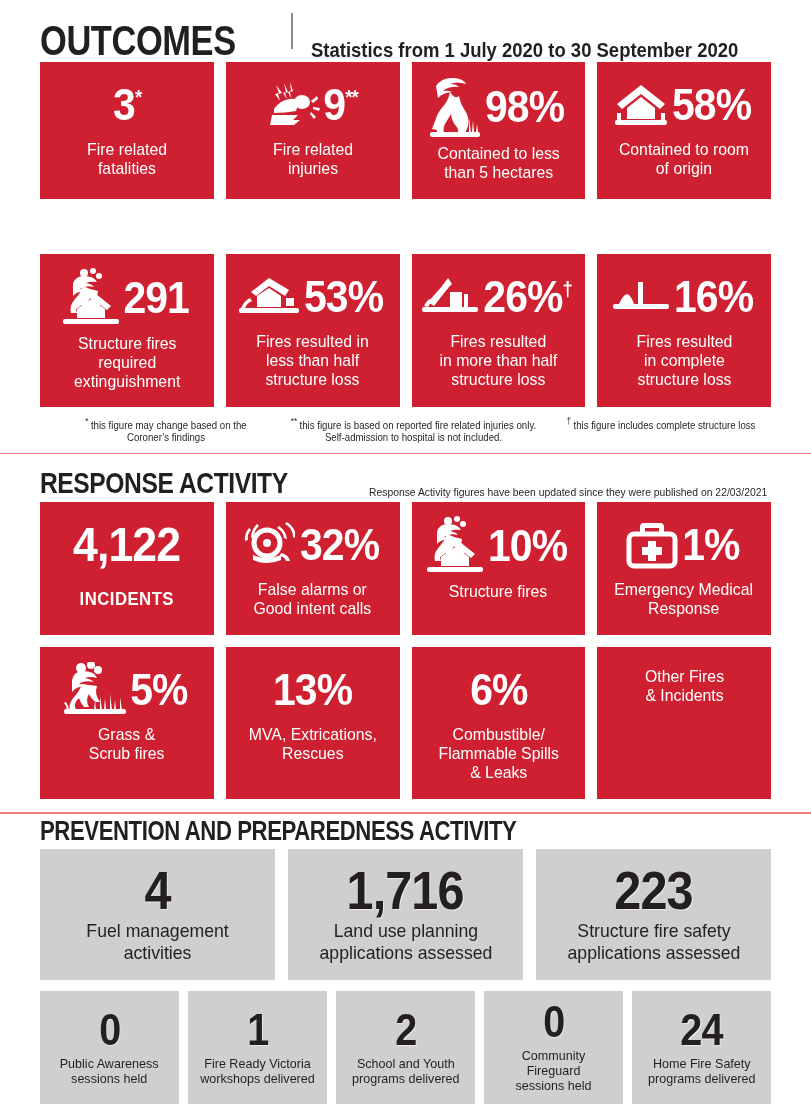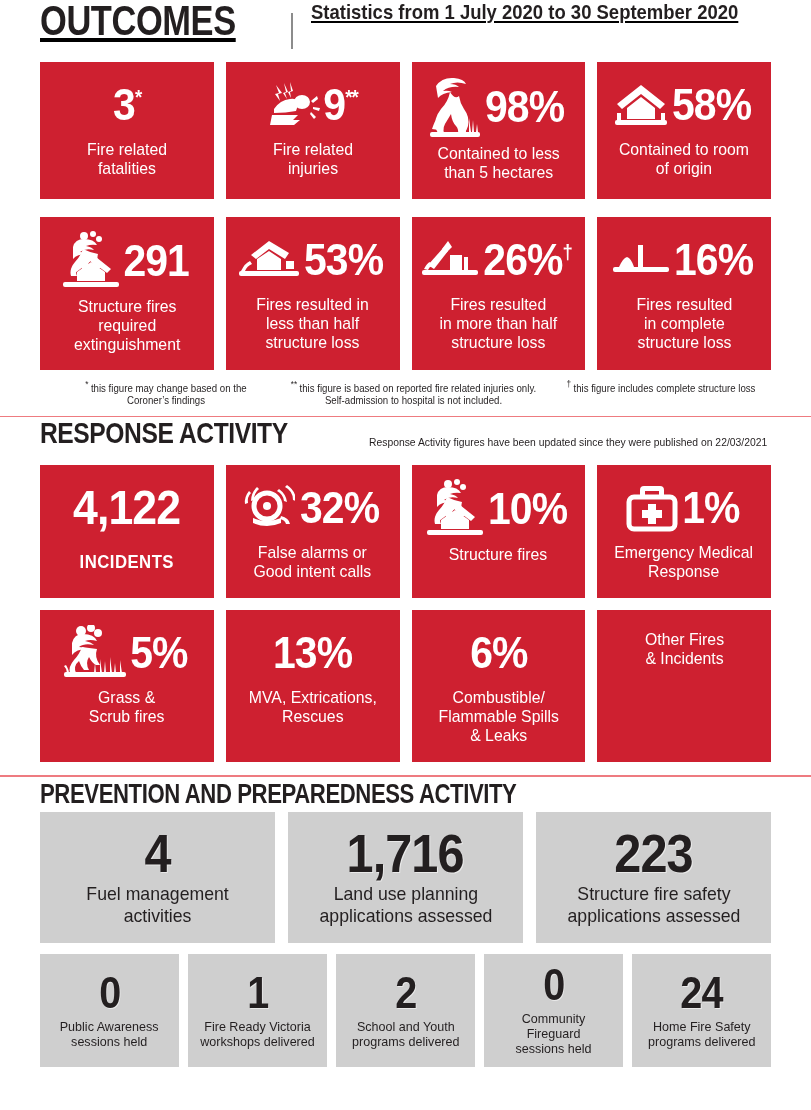--- a/index.html
+++ b/index.html
@@ -188,21 +188,21 @@
   .grid3 .glabel { font-size: 19px; line-height: 22px; margin-top: 2px; }
   .grid5 .glabel { font-size: 13.5px; line-height: 15px; margin-top: 3px; }
 
   svg { display: block; }
 </style>
 </head>
 <body>
 
 <div class="page">
 
-  <div class="sec-head" style="height:62px;align-items:flex-start;text-decoration:underline;">
+  <div class="sec-head" style="height:62px;align-items:flex-end;">
     <div class="sec-title" id="outcomes-title">OUTCOMES</div>
     <div style="width:12px"></div>
     <div class="vrule"></div>
     <div class="sec-sub">Statistics from 1 July 2020 to 30 September 2020</div>
   </div>
 
   <div class="grid" id="outcomes-row1" style="grid-auto-rows:137px;">
       <div class="tile">
         <div class="tile-top">
           <div class="tile-num">3<span class="sup">*</span></div>
@@ -254,21 +254,21 @@
     <rect x="2" y="31" width="4" height="8"></rect>
               <rect x="46" y="31" width="4" height="8"></rect>
   </svg>
           </span>
           <div class="tile-num">58%</div>
         </div>
         <div class="tile-label">Contained to room<br>of origin</div>
       </div>
     </div>
   <div style="height:18px"></div>
-  <div class="grid" id="outcomes-row2" style="grid-auto-rows:153px;">
+  <div class="grid" id="outcomes-row2" style="grid-auto-rows:153px;margin-top:37px;">
       <div class="tile">
         <div class="tile-top">
           <span class="tile-icon">
             <svg width="56" height="60" viewBox="0 0 56 60" fill="#fff">
     <circle cx="21" cy="5" r="4"></circle>
               <circle cx="30" cy="3" r="3"></circle>
               <circle cx="36" cy="8" r="3"></circle>
     <path d="M10 16 q2-8 11-8 q10 0 13 6 q-6-1 -11 1 q6 1 8 4 q-9-2 -14 2 q5 0 7 2 q-10 0 -14 5z"></path>
     <path d="M20 18 q-3 8 -8 13 q-6 7 -4 14 l6 0 q-3-7 3-12 q2 6 5 9 l5 0 q-4-7 0-13 q3 6 7 8 l4 0 q-5-7 -3-14 q-7-1 -15-5z"></path>
     <path d="M28 22 L48 38 L44 42 L28 30 L12 42 L8 38 Z"></path>
@@ -330,21 +330,21 @@
 
   <div class="footnotes" id="outcomes-footnotes">
       <div class="fn"><span class="mark">* </span>this figure may change based on the Coroner’s findings</div>
       <div class="fn"><span class="mark">** </span>this figure is based on reported fire related injuries only. Self-admission to hospital is not included.</div>
       <div class="fn"><span class="mark">† </span>this figure includes complete structure loss</div>
     </div>
 
   <div style="height:9px"></div>
   <div class="hr"></div>
 
-  <div class="sec-head" style="height:48px;align-items:flex-end;padding-bottom:17px;">
+  <div class="sec-head" style="height:48px;align-items:flex-end;padding-bottom:4px;">
     <div class="sec-title" id="response-title">RESPONSE ACTIVITY</div>
     <div style="width:60px"></div>
     <div class="sec-note">Response Activity figures have been updated since they were published on 22/03/2021</div>
   </div>
 
   <div class="grid" id="response-row1" style="grid-auto-rows:133px;">
       <div class="tile big-num">
         <div class="tile-top">
           <div class="tile-num">4,122</div>
         </div>

